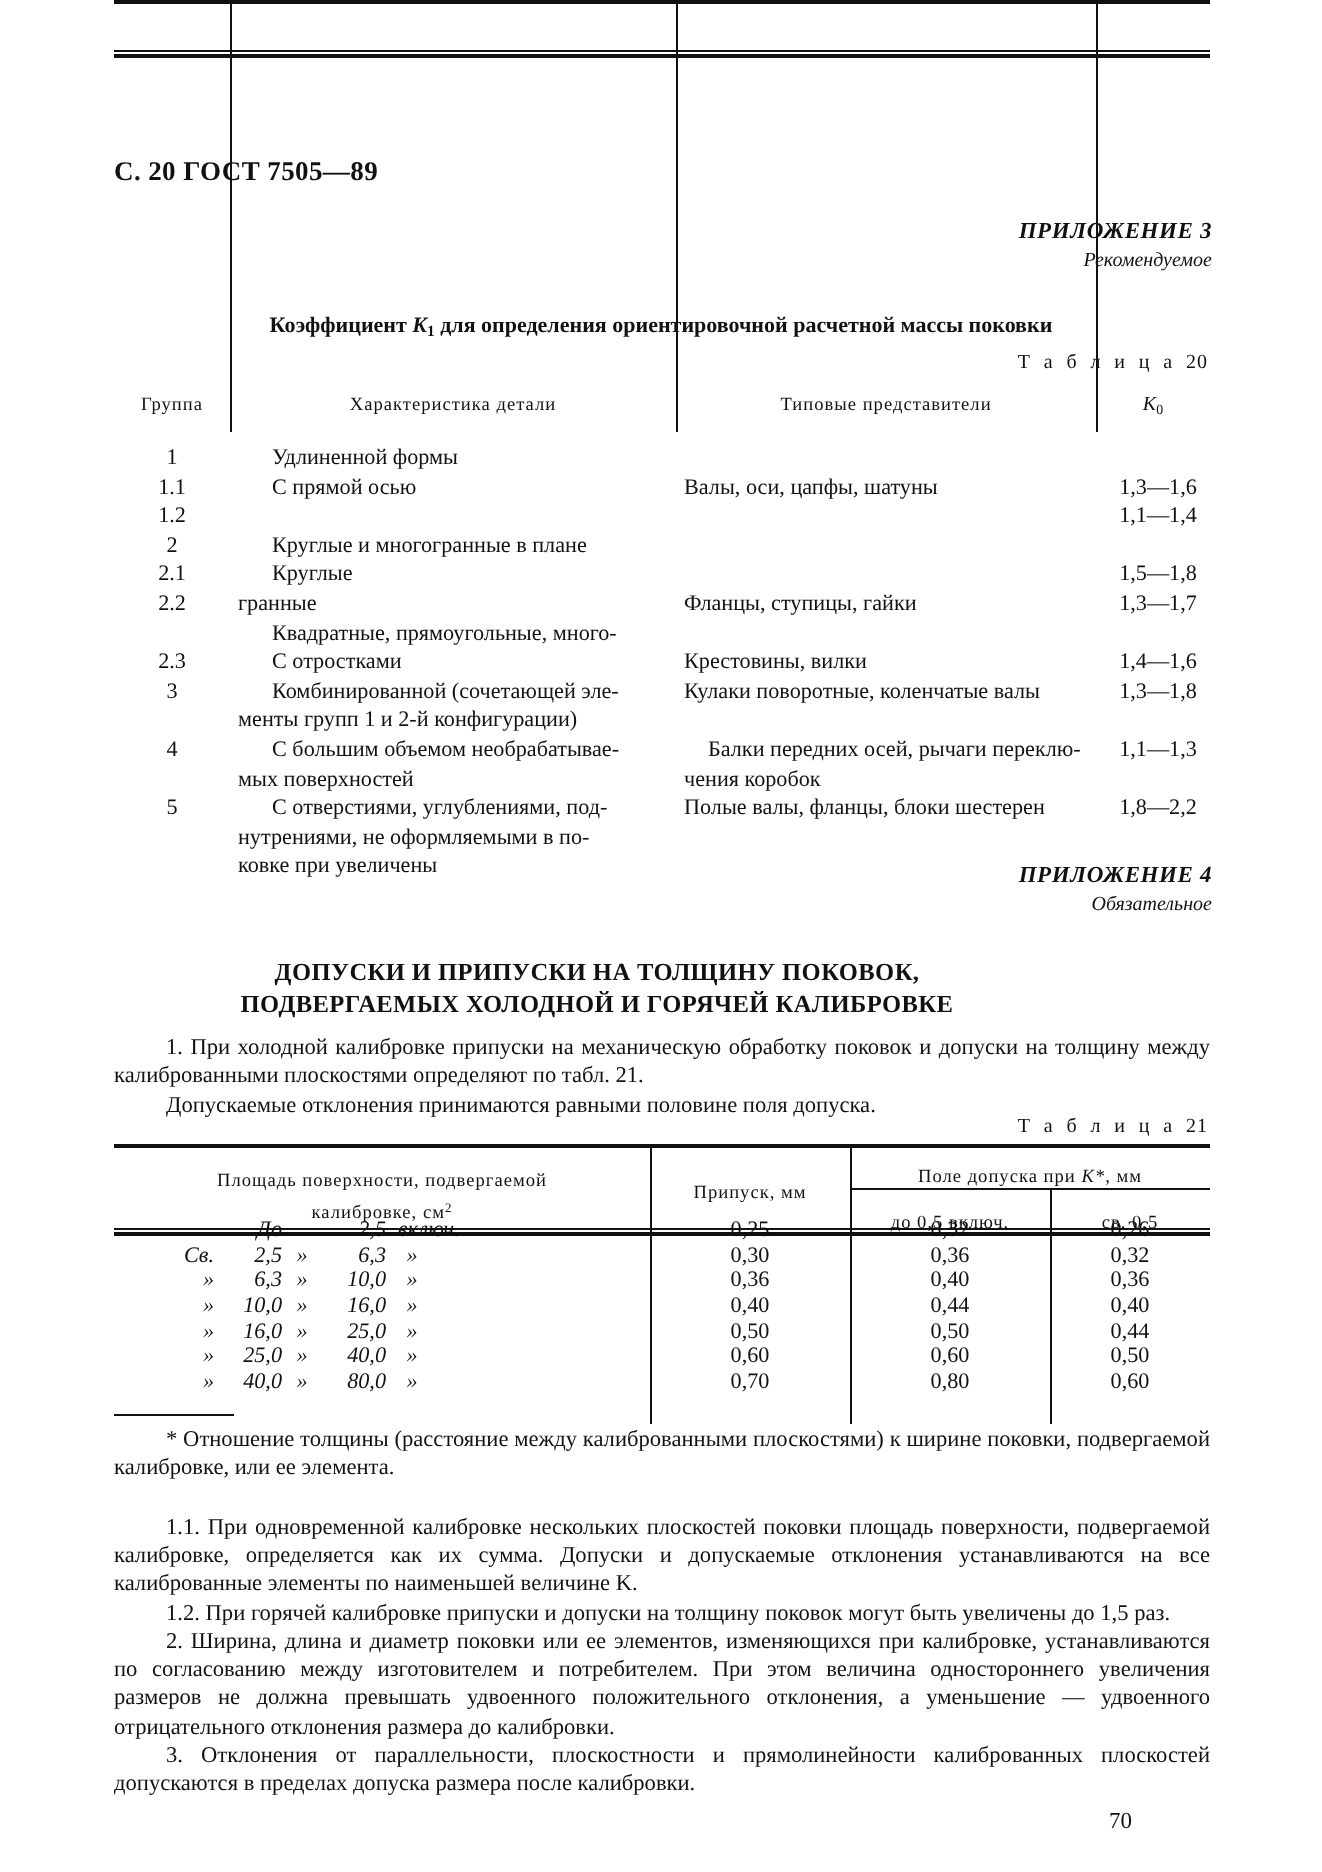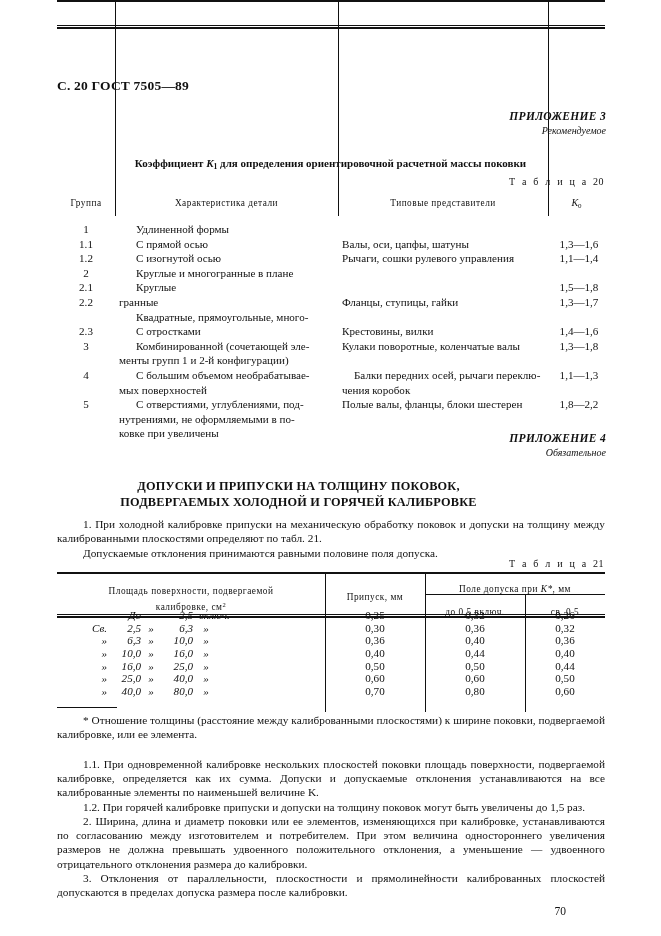--- a/index.html
+++ b/index.html
@@ -225,26 +225,20 @@
         <div class="c-char">
           <div><span class="hang"></span>С прямой осью</div>
         </div>
         <div class="c-rep">
           <div>Валы, оси, цапфы, шатуны</div>
         </div>
         <div class="c-k">1,3—1,6</div>
       </div>
       <div class="t20-row" style="height: 14.6px;">
         <div class="c-group">1.2</div>
-        <div class="c-char">
-          <div><span class="hang"></span>С изогнутой осью</div>
-        </div>
-        <div class="c-rep">
-          <div>Рычаги, сошки рулевого управления</div>
-        </div>
         <div class="c-k">1,1—1,4</div>
       </div>
       <div class="t20-row" style="height: 14.6px;">
         <div class="c-group">2</div>
         <div class="c-char">
           <div><span class="hang"></span>Круглые и многогранные в плане</div>
         </div>
         <div class="c-rep"></div>
         <div class="c-k"></div>
       </div>

